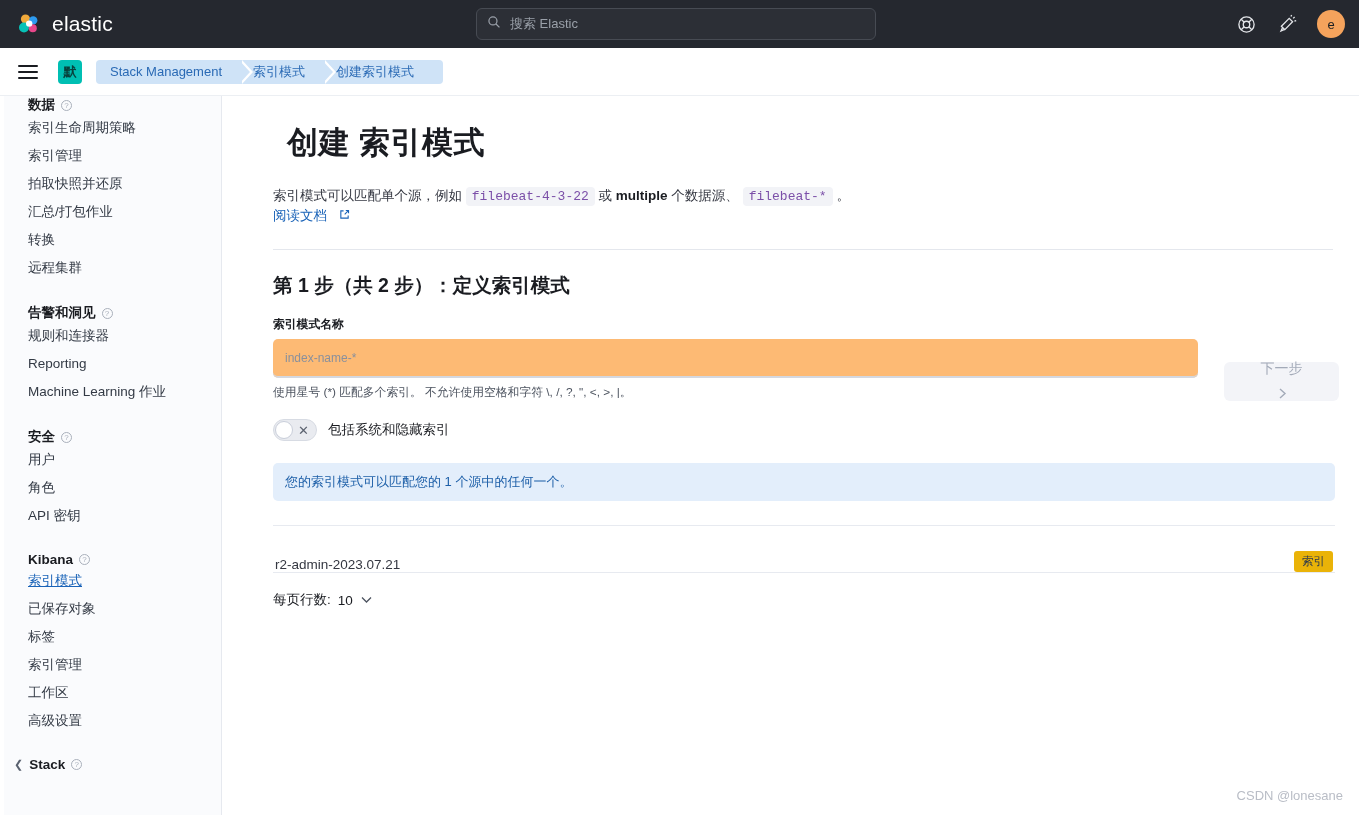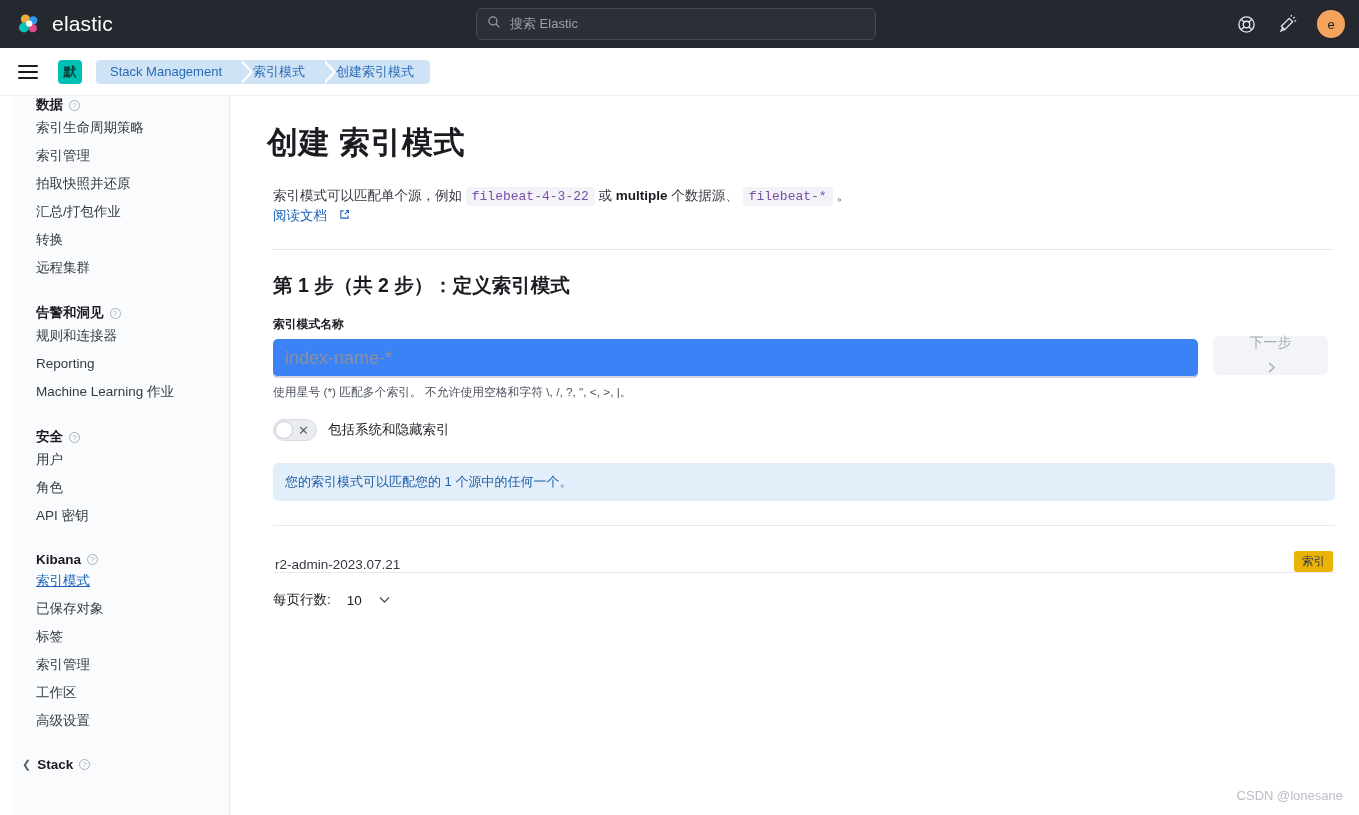--- a/index.html
+++ b/index.html
@@ -61,39 +61,39 @@
     display: flex; align-items: center; justify-content: center;
     font-size: 13px; font-weight: 700; cursor: pointer;
   }
   .crumbs { margin-left: 14px; display: flex; align-items: center; height: 24px; }
   .crumb {
     position: relative; height: 24px; display: flex; align-items: center;
     background: #cfe3f7; color: #2a6ab5; font-size: 13px;
     padding: 0 17px 0 14px; cursor: pointer; white-space: nowrap;
   }
   .crumb:first-child { border-radius: 4px 0 0 4px; padding-left: 14px; }
-  .crumb:last-child { border-radius: 0 4px 4px 0; padding-right: 16px; }
+  .crumb:last-child { border-radius: 0 4px 4px 0; padding-right: 29px; }
   .crumb:not(:last-child)::after {
     content: ""; position: absolute; right: -11px; top: 0;
     width: 0; height: 0; z-index: 2;
     border-top: 12px solid transparent;
     border-bottom: 12px solid transparent;
     border-left: 11px solid #cfe3f7;
   }
   .crumb:not(:last-child)::before {
     content: ""; position: absolute; right: -14px; top: 0;
     width: 0; height: 0; z-index: 1;
     border-top: 12px solid transparent;
     border-bottom: 12px solid transparent;
     border-left: 11px solid #ffffff;
   }
 
   
   .sidebar {
-    position: absolute; top: 96px; left: 12px;
+    position: absolute; top: 96px; left: 4px;
     width: 218px; height: 719px;
     background: #fafbfd;
     border-right: 1px solid #e6e9ef;
     overflow: hidden;
   }
   .side-inner { padding: 0 0 0 24px; position: relative; }
   .side-group-title {
     font-size: 13.5px; font-weight: 700; color: #1a1c21;
     display: flex; align-items: center; gap: 6px;
     margin: 0; padding-top: 0;
@@ -123,21 +123,21 @@
   }
   .chev-left { color: #5a6270; font-size: 11px; }
 
   
   .main {
     position: absolute; top: 96px; left: 247px;
     width: 1112px; height: 719px;
     background: #ffffff; overflow: hidden;
   }
   .page-title {
-    margin: 26px 0 0 20px;
+    margin: 26px 0 0 40px;
     font-size: 31px; font-weight: 700; color: #1a1c21;
     letter-spacing: .5px;
   }
   .page-desc {
     margin: 22px 0 0 26px; width: 960px;
     font-size: 13.5px; color: #343741; line-height: 19px;
   }
   .code-chip {
     font-family: "Liberation Mono", "DejaVu Sans Mono", monospace;
     background: #f2f3f7; color: #7b4fa8;
@@ -149,33 +149,33 @@
     color: #1a63b8; font-size: 13.5px; cursor: pointer;
   }
   .hr {
     margin: 24px 0 0 26px; width: 1060px; height: 1px; background: #e4e7ed;
   }
   .step-title {
     margin: 22px 0 0 26px;
     font-size: 19.5px; font-weight: 700; color: #1a1c21;
   }
   .form-row {
-    margin: 18px 0 0 26px; display: flex; align-items: flex-start; gap: 15px;
+    margin: 18px 0 0 26px; display: flex; align-items: flex-end; gap: 26px;
   }
   .field-label {
     font-size: 11.8px; font-weight: 700; color: #1a1c21; margin-bottom: 6px;
   }
   .text-input {
     width: 925px; height: 39px;
-    background: #3b82f6;
+    background: #fdba74;
     border: none; outline: none;
     border-bottom: 1px solid #d4d8e0;
     border-radius: 5px;
     padding: 0 12px;
-    font-size: 18px; color: #343741;
+    font-size: 12px; color: #343741;
     font-family: "Liberation Sans", sans-serif;
     box-shadow: inset 0 -1px 0 #d4d8e0;
   }
   .text-input::placeholder { color: #8a909c; }
   .help-text {
     margin-top: 7px; font-size: 11.8px; color: #4c535f;
   }
   .next-btn {
     width: 115px; height: 39px; margin-top: 19px;
     background: #f3f4f8; border: none; border-radius: 6px;
@@ -217,21 +217,21 @@
   .tbl-row {
     height: 48px; display: flex; align-items: flex-end; justify-content: space-between;
     border-top: 1px solid #e7eaf0; border-bottom: 1px solid #e7eaf0;
     padding: 0 2px;
   }
   .tbl-cell { font-size: 13.5px; color: #343741; }
   .tag {
     background: #eab308; color: #2d3a4c; font-size: 11.5px;
     padding: 3px 8px; border-radius: 3px; margin-top: 40px;
   }
-  .pager { margin: 18px 0 0 26px; display: flex; align-items: center; gap: 16px; font-size: 13.5px; color: #1a1c21; }
+  .pager { margin: 18px 0 0 26px; display: flex; align-items: center; gap: 7px; font-size: 13.5px; color: #1a1c21; }
   .pager .num { cursor: pointer; }
   .chev-down { color: #4c535f; font-size: 11px; cursor: pointer; }
 
   .watermark {
     position: absolute; right: 16px; bottom: 12px;
     font-size: 13px; color: #b9bdc6;
   }
 </style>
 </head>
 <body>

